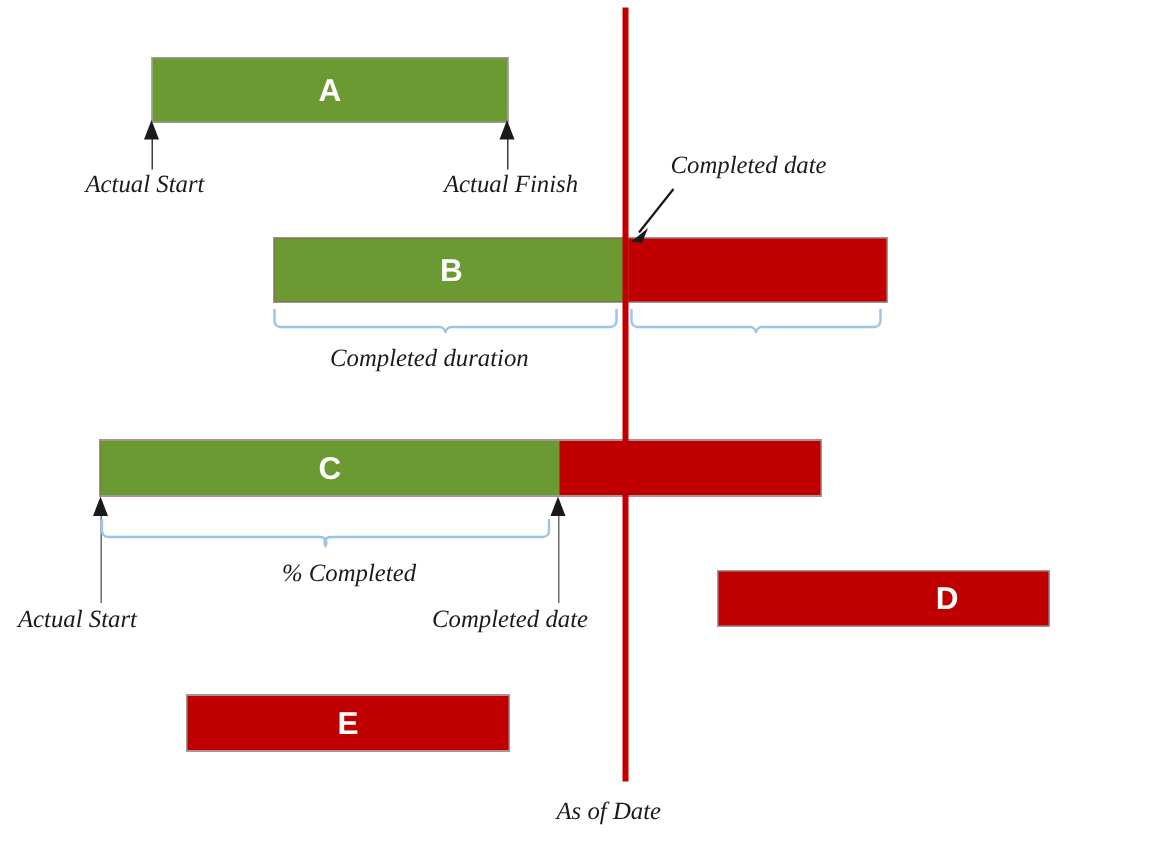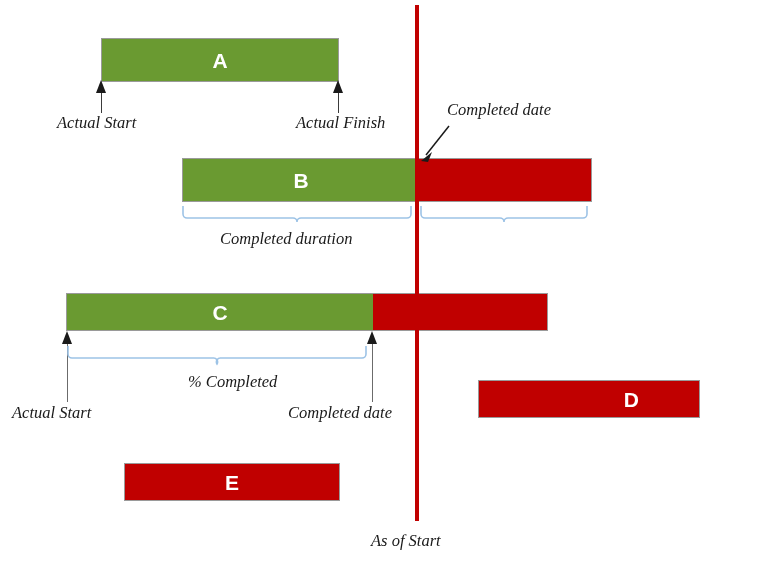--- a/index.html
+++ b/index.html
@@ -119,21 +119,21 @@
 
   <div class="bar" style="left:478px; top:380px; width:222px; height:38px; background:#c00000; justify-content:flex-end; padding-right:60px;">
     <span class="bar-label">D</span>
   </div>
 
   <div class="bar" style="left:124px; top:463px; width:216px; height:38px; background:#c00000;">
     <span class="bar-label">E</span>
   </div>
 
   <div class="asof-line" style="left:415px; top:5px; width:4px; height:516px;"></div>
-  <div class="anno" style="left:371px; top:532px;">As of Start</div>
+  <div class="anno" style="left:371px; top:532px;">As of Date</div>
 
   <svg class="overlay" viewBox="0 0 782 564" xmlns="http://www.w3.org/2000/svg">
 
     <polygon points="101,80 96,93 106,93" fill="#1a1a1a"></polygon>
 
     <polygon points="338,80 333,93 343,93" fill="#1a1a1a"></polygon>
 
     <line x1="449" y1="126" x2="426" y2="155" stroke="#1a1a1a" stroke-width="1.5"></line>
     <polygon points="421,161 432,152 428,162" fill="#1a1a1a"></polygon>
 

